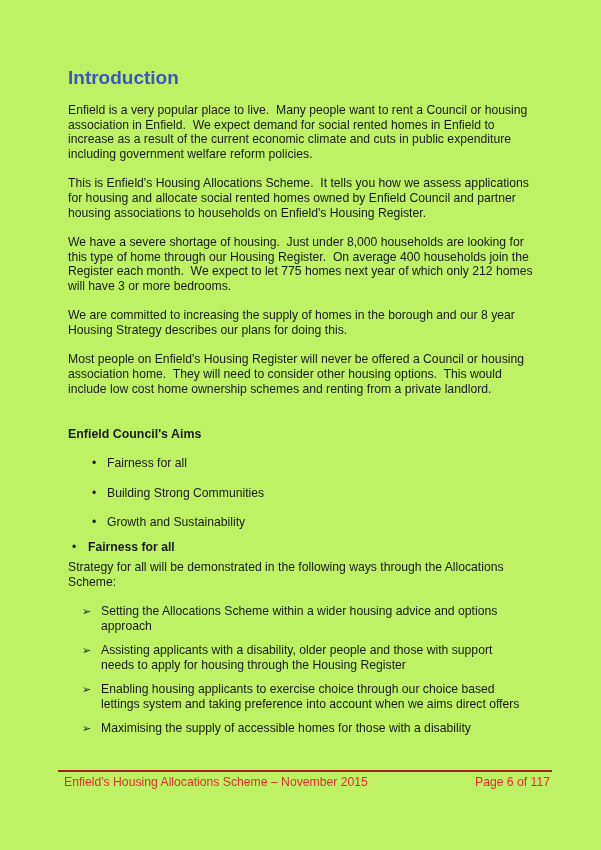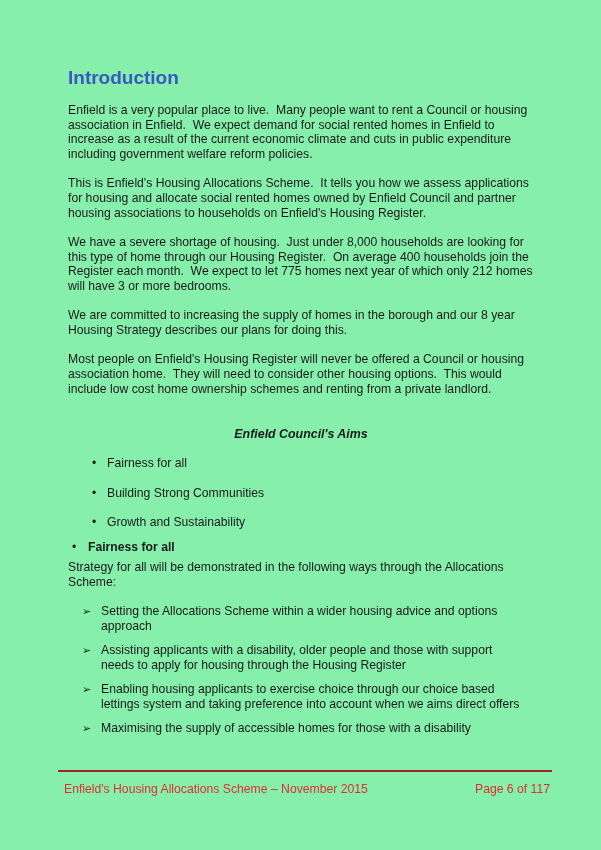--- a/index.html
+++ b/index.html
@@ -9,35 +9,34 @@
     --body-ink:#1a1a1a;
   }
   *{box-sizing:border-box;}
   html,body{margin:0;padding:0;}
   body{
     width:601px;height:850px;background:#ffffff;
     font-family:"Liberation Sans","DejaVu Sans",sans-serif;
     color:var(--body-ink);
     -webkit-font-smoothing:antialiased;
   }
-  .page{position:relative;width:601px;height:850px;background:#86efac;overflow:hidden;}
+  .page{position:relative;width:601px;height:850px;background:#bef264;overflow:hidden;}
   .content{position:absolute;left:68px;top:66px;width:466px;}
   h1.doc-title{
     font-size:19px;line-height:23px;font-weight:bold;
     color:var(--heading-blue);margin:0 0 14px 0;
   }
   p.body{
     font-size:12.2px;line-height:14.7px;margin:0 0 14.5px 0;
     white-space:pre-wrap;
   }
   p.body.pre-heading{margin-bottom:31px;}
   h2.sub-heading{
-    font-size:12.4px;line-height:14.7px;font-weight:bold;font-style:italic;
+    font-size:12.4px;line-height:14.7px;font-weight:bold;
     margin:0 0 14.5px 0;
-    text-align:center;
   }
   ul.dot-list{list-style:none;margin:0;padding:0;}
   ul.dot-list li{
     display:flex;margin:0 0 14.8px 24px;
     font-size:12.2px;line-height:14.7px;
   }
   ul.dot-list li:last-child{margin-bottom:10px;}
   ul.dot-list .marker{flex:0 0 15px;}
   .bold-bullet{
     display:flex;margin:0 0 5.5px 4px;
@@ -51,21 +50,21 @@
   }
   ul.arrow-list .marker{flex:0 0 19px;font-size:11px;}
   .li-text{white-space:pre-wrap;}
   .footer{
     position:absolute;left:58px;top:770px;width:494px;
     border-top:2px solid var(--footer-rule);
     color:var(--footer-red);
   }
   .footer-row{
     display:flex;justify-content:space-between;
-    padding:10px 2px 0 6px;
+    padding:3px 2px 0 6px;
     font-size:12.2px;line-height:14.7px;
   }
 </style>
 </head>
 <body>
 
 <div class="page">
   <div class="content">
 
     <h1 class="doc-title">Introduction</h1>

